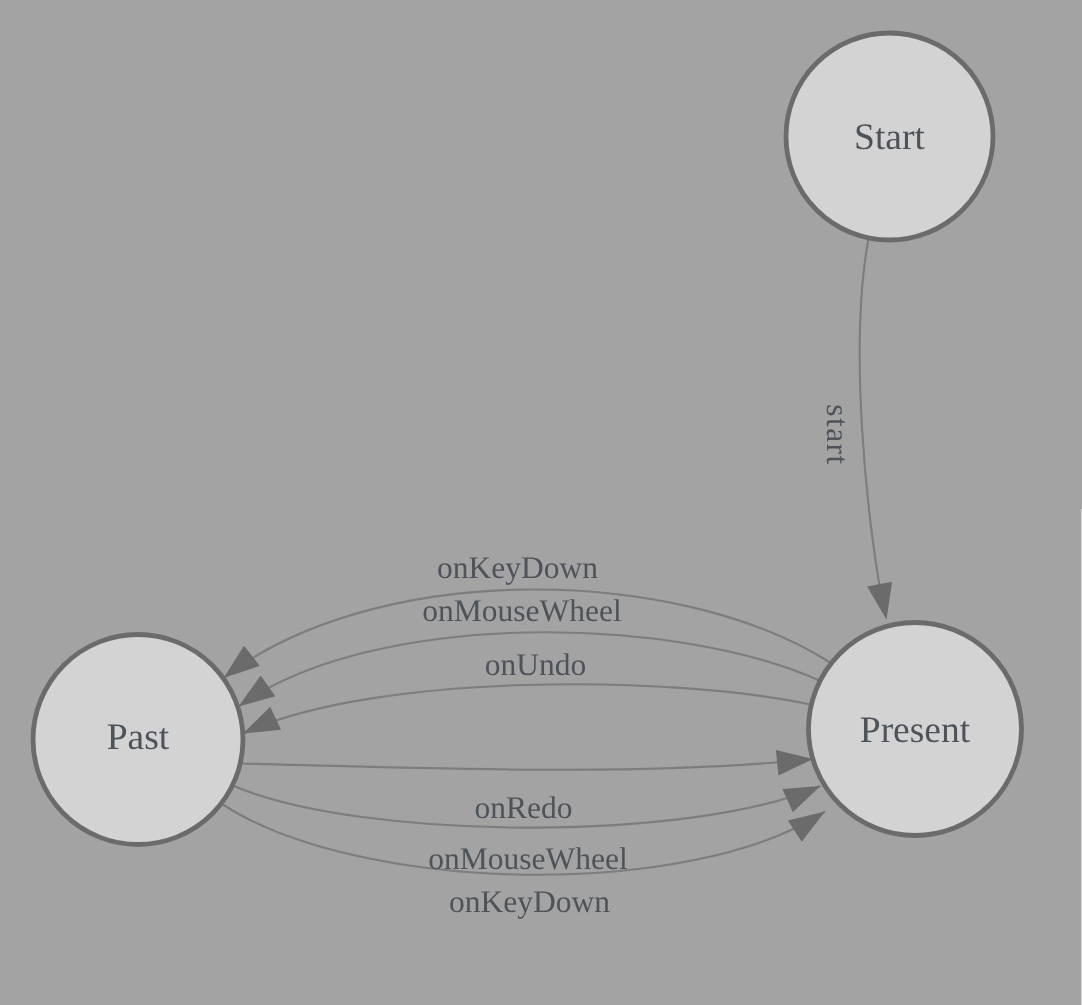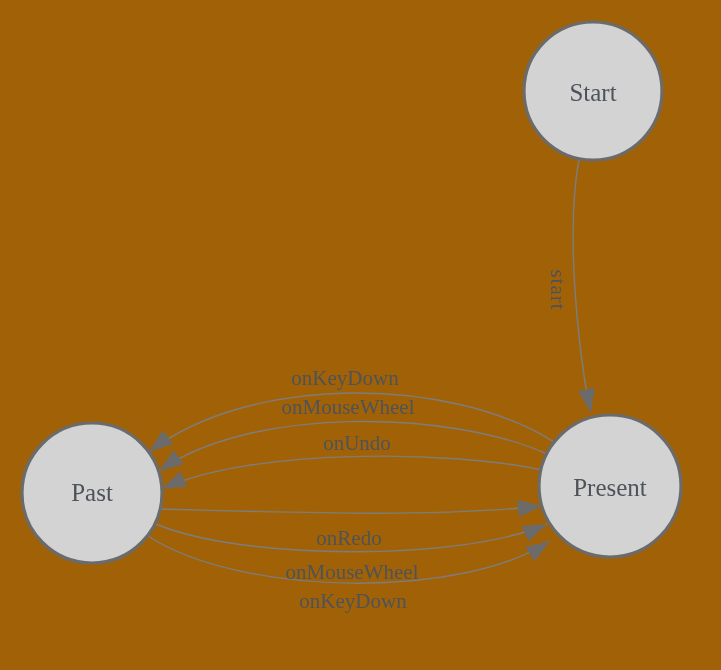--- a/index.html
+++ b/index.html
@@ -4,21 +4,21 @@
 <style>
   html, body {
     margin: 0;
     padding: 0;
     background: #ffffff;
   }
   .stage {
     position: relative;
     width: 721px;
     height: 670px;
-    background: #a16207;
+    background: #a3a3a3;
     overflow: hidden;
     font-family: "Liberation Serif", "DejaVu Serif", serif;
   }
   svg { display: block; }
   .edge {
     fill: none;
     stroke: #7d7d7d;
     stroke-width: 1.4;
   }
   .arrowhead {

